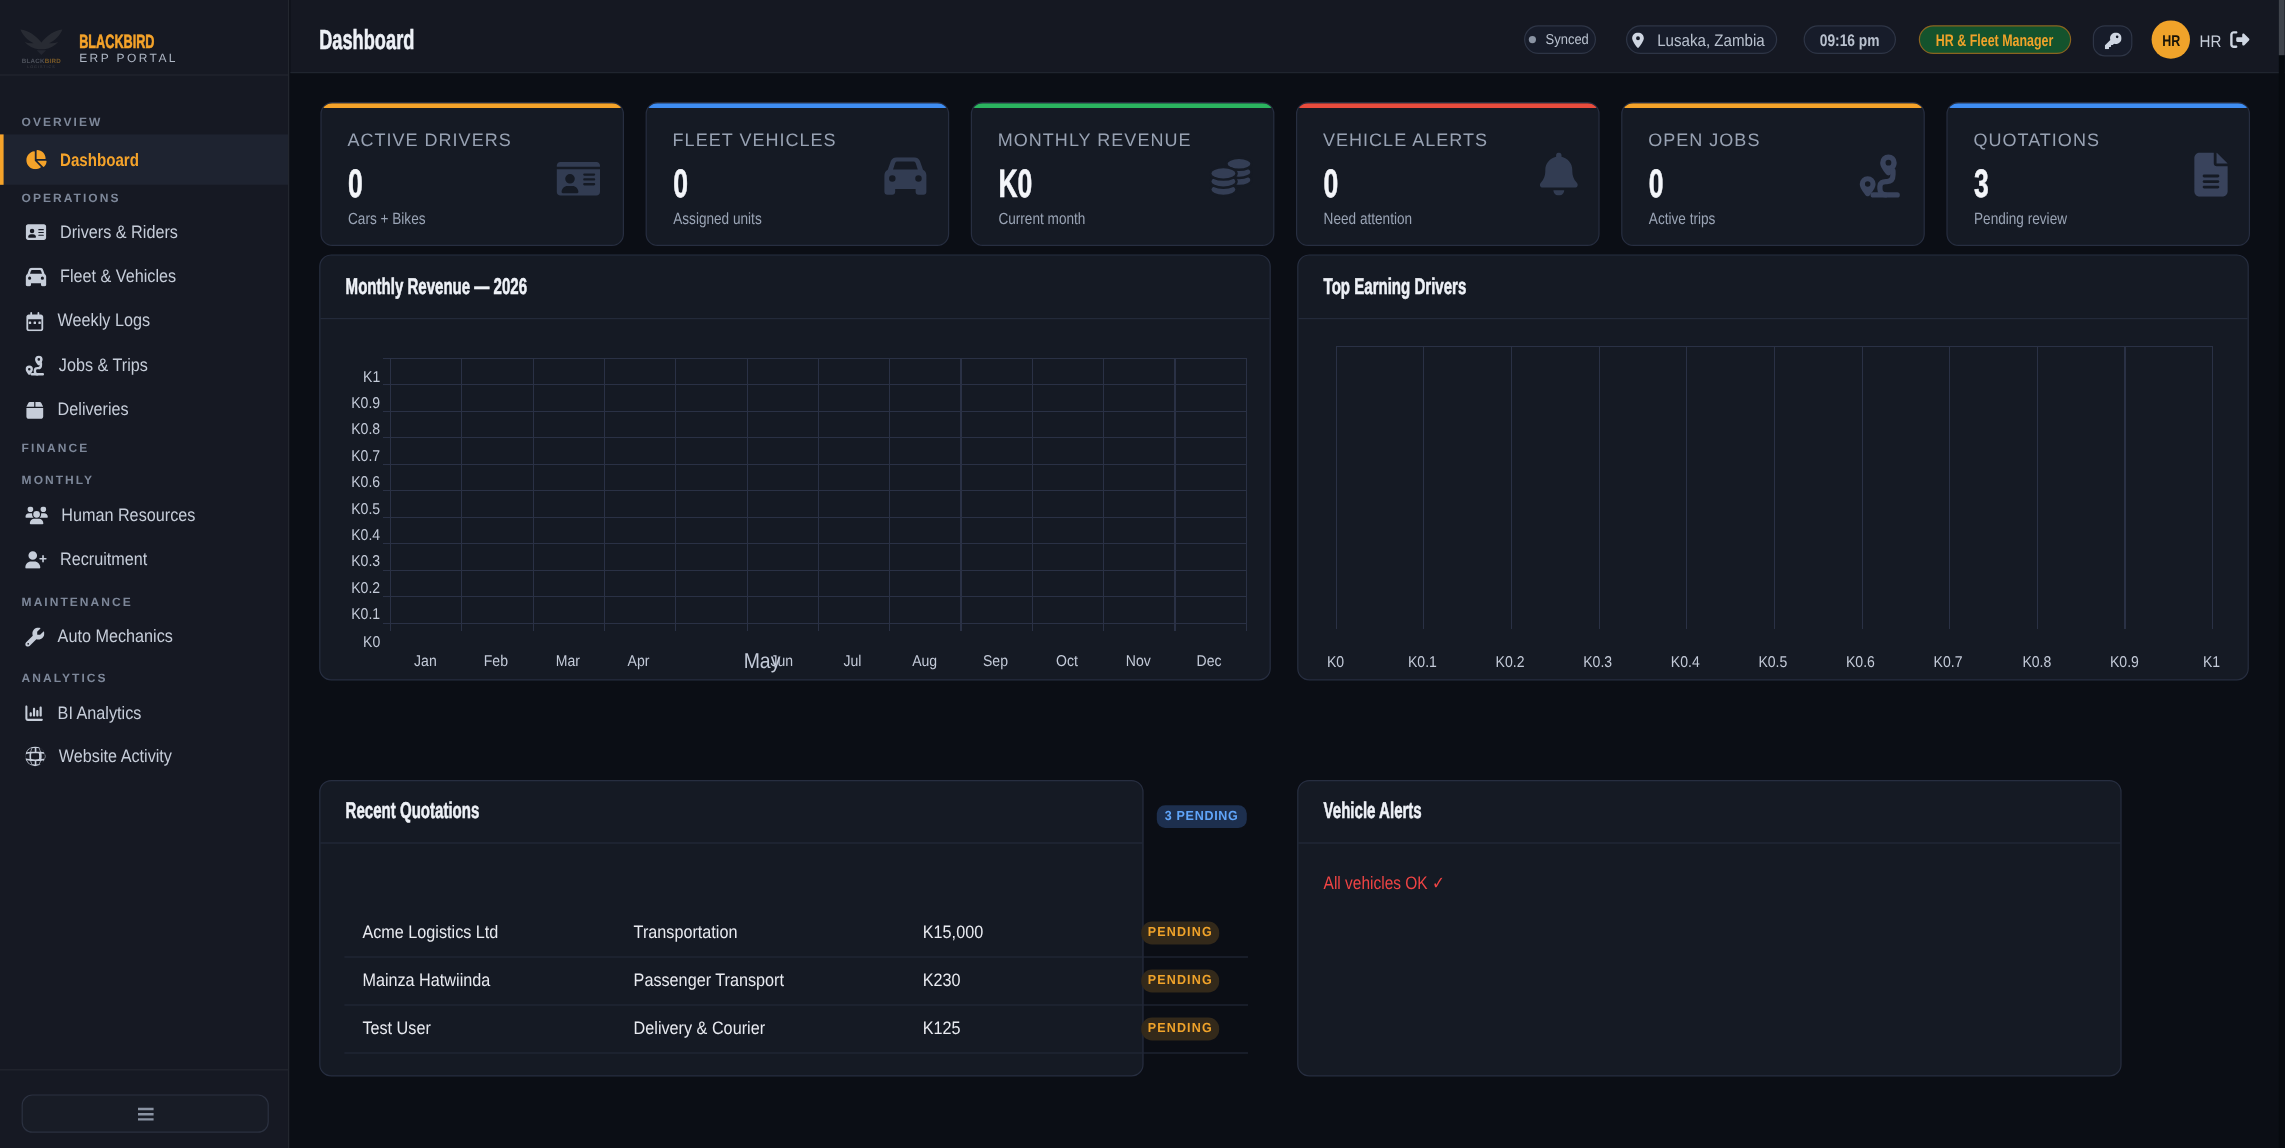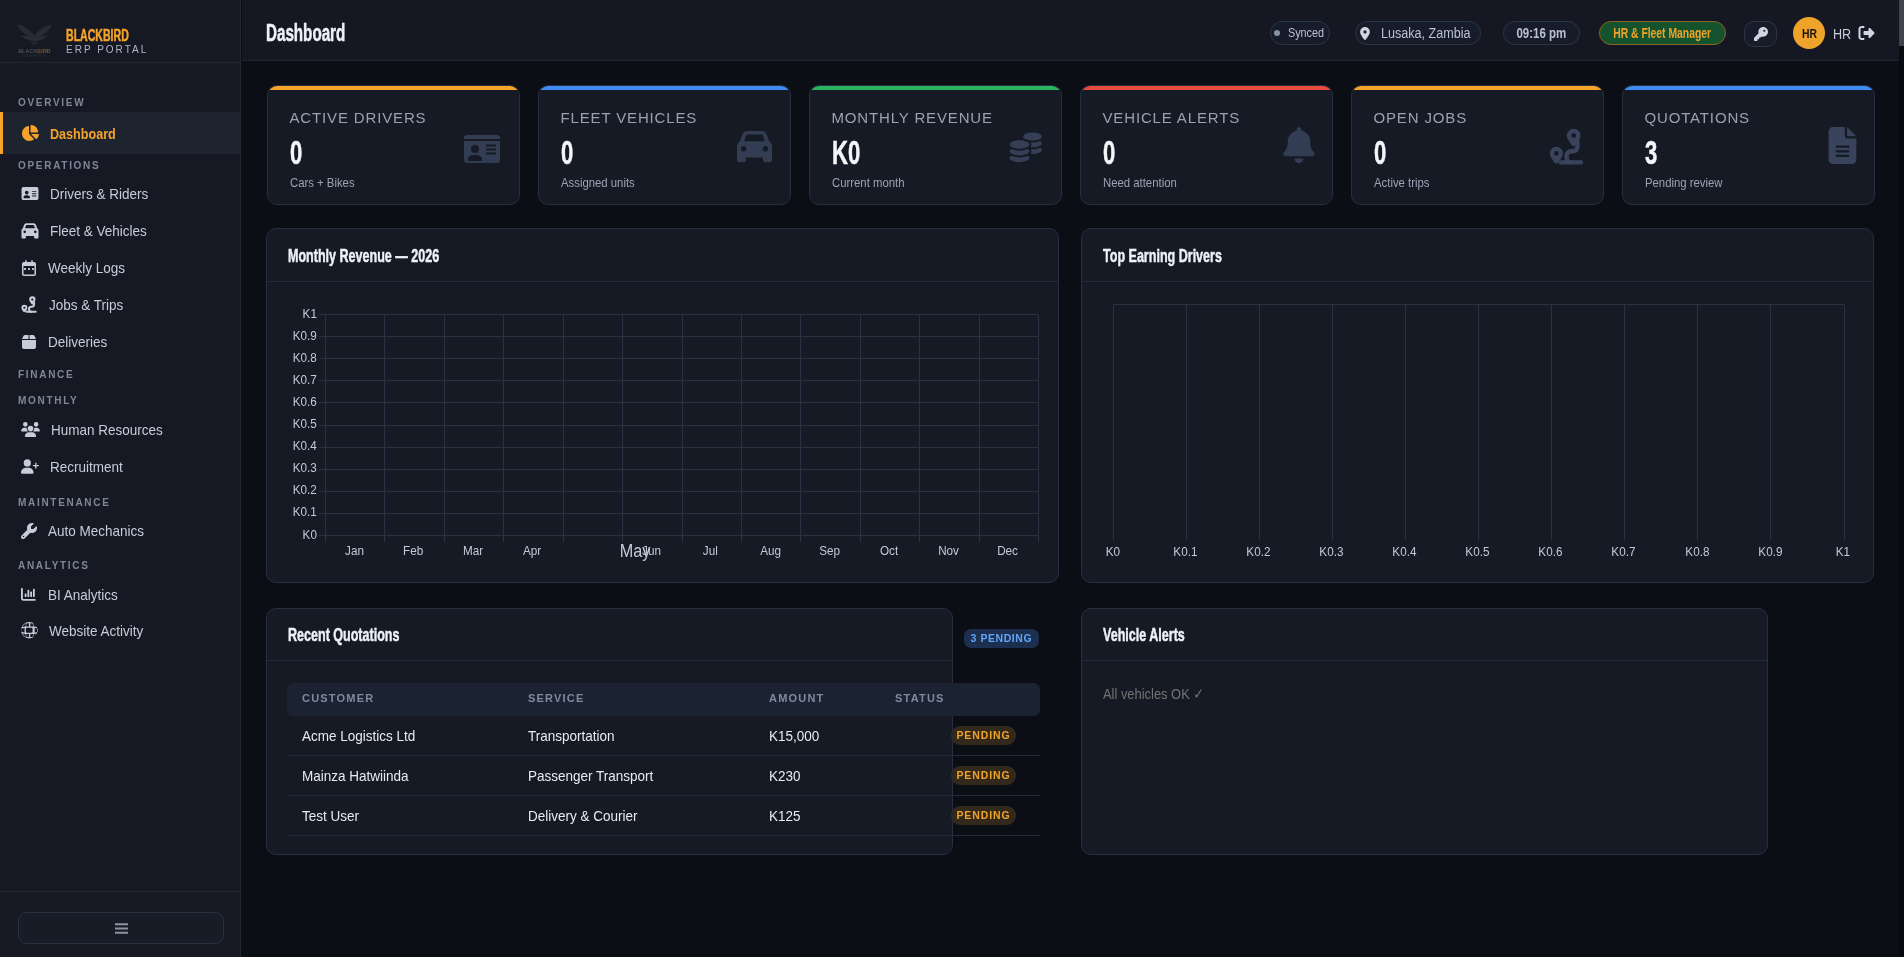--- a/index.html
+++ b/index.html
@@ -35,25 +35,25 @@
 
   
   .card { position:absolute; background:#151a24; border:1px solid #272e40; border-radius:10px; }
   .scard { top:85px; height:120px; width:253px; overflow:hidden; }
   .scard .strip { position:absolute; top:0; left:0; right:0; height:4px; }
   .slabel { position:absolute; left:22px; top:23px; font-size:15px; letter-spacing:0.85px; color:#98a2b3; }
   .snum { position:absolute; left:22px; top:50px; font-size:33px; font-weight:bold; color:#f4f6fa; line-height:33px; }
   .ssub  { position:absolute; left:22px; top:89px; font-size:13.5px; color:#9aa4b5; }
   .sicon { position:absolute; right:16px; top:47px; }
 
-  .ccard { top:228px; height:355px; width:793px; }
+  .ccard { top:212px; height:355px; width:793px; }
   .chead { position:absolute; left:0; top:0; right:0; height:53px; border-bottom:1px solid #232a3a; }
   .ctitle { position:absolute; left:21px; top:16px; font-size:19px; font-weight:bold; color:#eef1f7; line-height:21px; }
 
-  .bcard { top:608px; height:247px; width:687px; }
+  .bcard { top:650px; height:247px; width:687px; }
 
   
   .thead { position:absolute; left:20px; top:74px; width:753px; height:33px; background:#1b2232; border-radius:6px; }
   .thc { position:absolute; top:9px; font-size:11px; font-weight:bold; letter-spacing:1.2px; color:#7f8aa0; }
   .trow { position:absolute; left:20px; width:753px; height:40px; border-bottom:1px solid #222938; }
   .tc { position:absolute; top:11px; font-size:15px; color:#e8eaf0; }
   .badge-p { position:absolute; left:664px; top:10px; width:65px; height:19px; background:#33291a; border-radius:9px;
     color:#f0a32a; font-size:11px; font-weight:bold; letter-spacing:1px; text-align:center; line-height:19px; }
 
   
@@ -321,26 +321,20 @@
         <line x1="762" y1="22.5" x2="762" y2="258"></line>
       </g>
     </svg>
   </div>
 
   <div class="card bcard" style="left:266px">
     <div class="chead" style="height:52px"></div>
     <div class="ctitle" style="top:15px"><span class="cx">Recent Quotations</span></div>
     <div style="position:absolute;left:697px;top:20px;width:75px;height:19px;background:#1d2f4e;border-radius:7px;text-align:center;line-height:19px;font-size:11px;font-weight:bold;color:#60a5fa;letter-spacing:0.6px"><span class="cxc" style="transform:scaleX(0.95)">3 PENDING</span></div>
 
-    <div class="thead">
-      <div class="thc" style="left:15px">CUSTOMER</div>
-      <div class="thc" style="left:241px">SERVICE</div>
-      <div class="thc" style="left:482px">AMOUNT</div>
-      <div class="thc" style="left:608px">STATUS</div>
-    </div>
     <div class="trow" style="top:107px">
       <div class="tc" style="left:15px"><span class="b90">Acme Logistics Ltd</span></div>
       <div class="tc" style="left:241px"><span class="b90">Transportation</span></div>
       <div class="tc" style="left:482px"><span class="b90">K15,000</span></div>
       <div class="badge-p"><span class="cxc" style="transform:scaleX(0.95)">PENDING</span></div>
     </div>
     <div class="trow" style="top:147px">
       <div class="tc" style="left:15px"><span class="b90">Mainza Hatwiinda</span></div>
       <div class="tc" style="left:241px"><span class="b90">Passenger Transport</span></div>
       <div class="tc" style="left:482px"><span class="b90">K230</span></div>
@@ -350,21 +344,21 @@
       <div class="tc" style="left:15px"><span class="b90">Test User</span></div>
       <div class="tc" style="left:241px"><span class="b90">Delivery &amp; Courier</span></div>
       <div class="tc" style="left:482px"><span class="b90">K125</span></div>
       <div class="badge-p"><span class="cxc" style="transform:scaleX(0.95)">PENDING</span></div>
     </div>
   </div>
 
   <div class="card bcard" style="left:1081px">
     <div class="chead" style="height:52px"></div>
     <div class="ctitle" style="top:15px"><span class="cx">Vehicle Alerts</span></div>
-    <div style="position:absolute;left:21px;top:76px;font-size:15px;color:#737373"><span class="b90" style="transform:scaleX(0.86)">All vehicles OK ✓</span></div>
+    <div style="position:absolute;left:21px;top:76px;font-size:15px;color:#ef4444"><span class="b90" style="transform:scaleX(0.86)">All vehicles OK ✓</span></div>
   </div>
 
   <div id="axis-labels"></div>
 
   <div class="sb-track">
       <div class="sb-thumb"></div>
     </div>
 <div style="position: absolute; top: 304.5px; font-size: 13px; color: rgb(195, 202, 216); line-height: 18px; right: 1587px; text-align: right;"><span style="display: inline-block; transform: scaleX(0.9); white-space: nowrap; transform-origin: 100% 50%;">K1</span></div>
     <div style="position: absolute; top: 326.6px; font-size: 13px; color: rgb(195, 202, 216); line-height: 18px; right: 1587px; text-align: right;"><span style="display: inline-block; transform: scaleX(0.9); white-space: nowrap; transform-origin: 100% 50%;">K0.9</span></div>
     <div style="position: absolute; top: 348.7px; font-size: 13px; color: rgb(195, 202, 216); line-height: 18px; right: 1587px; text-align: right;"><span style="display: inline-block; transform: scaleX(0.9); white-space: nowrap; transform-origin: 100% 50%;">K0.8</span></div>

